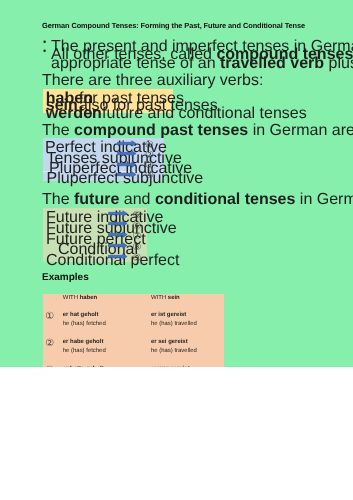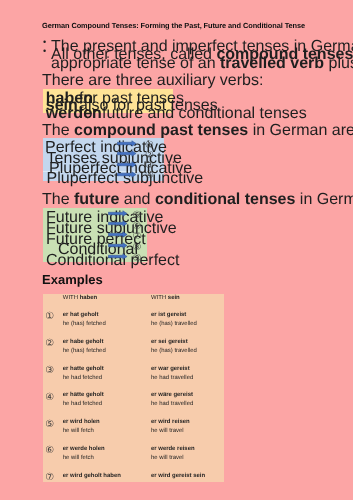--- a/index.html
+++ b/index.html
@@ -1,24 +1,24 @@
 <!DOCTYPE html>
 <html><head>
 <meta charset="utf-8">
 <style>
   html,body{margin:0;padding:0;background:#ffffff;}
   body{width:353px;height:500px;overflow:hidden;background:#ffffff;color:#1f1f1f;
        font-family:"Liberation Sans",sans-serif;text-rendering:geometricPrecision;}
-  .page{position:relative;width:353px;height:500px;background:#fca5a5;overflow:hidden;text-decoration:underline;}
+  .page{position:relative;width:353px;height:367px;background:#86efac;overflow:hidden;text-decoration:underline;}
   .t{position:absolute;white-space:nowrap;line-height:1;}
   .title{font-size:7.4px;font-weight:bold;color:#111111;letter-spacing:-0.08px;}
 .bd{font-size:6.0px;}
   .ex{font-size:5.95px;}
   .ns{font-size:9.2px;}
-  .h2{font-size:13px;font-weight:bold;color:#111111;}
+  .h2{font-size:10px;font-weight:bold;color:#111111;}
   .dot{position:absolute;display:block;}
   .box{position:absolute;}
   .arr{position:absolute;display:block;}
   .num{position:absolute;line-height:1;font-family:"DejaVu Sans",sans-serif;color:#3a3a3a;font-size:9.9px;}
 </style>
 </head>
 <body>
 
 <div class="page">
   <div class="t title" style="left:42px;top:21.6px;">German Compound Tenses: Forming the Past, Future and Conditional Tense</div>

